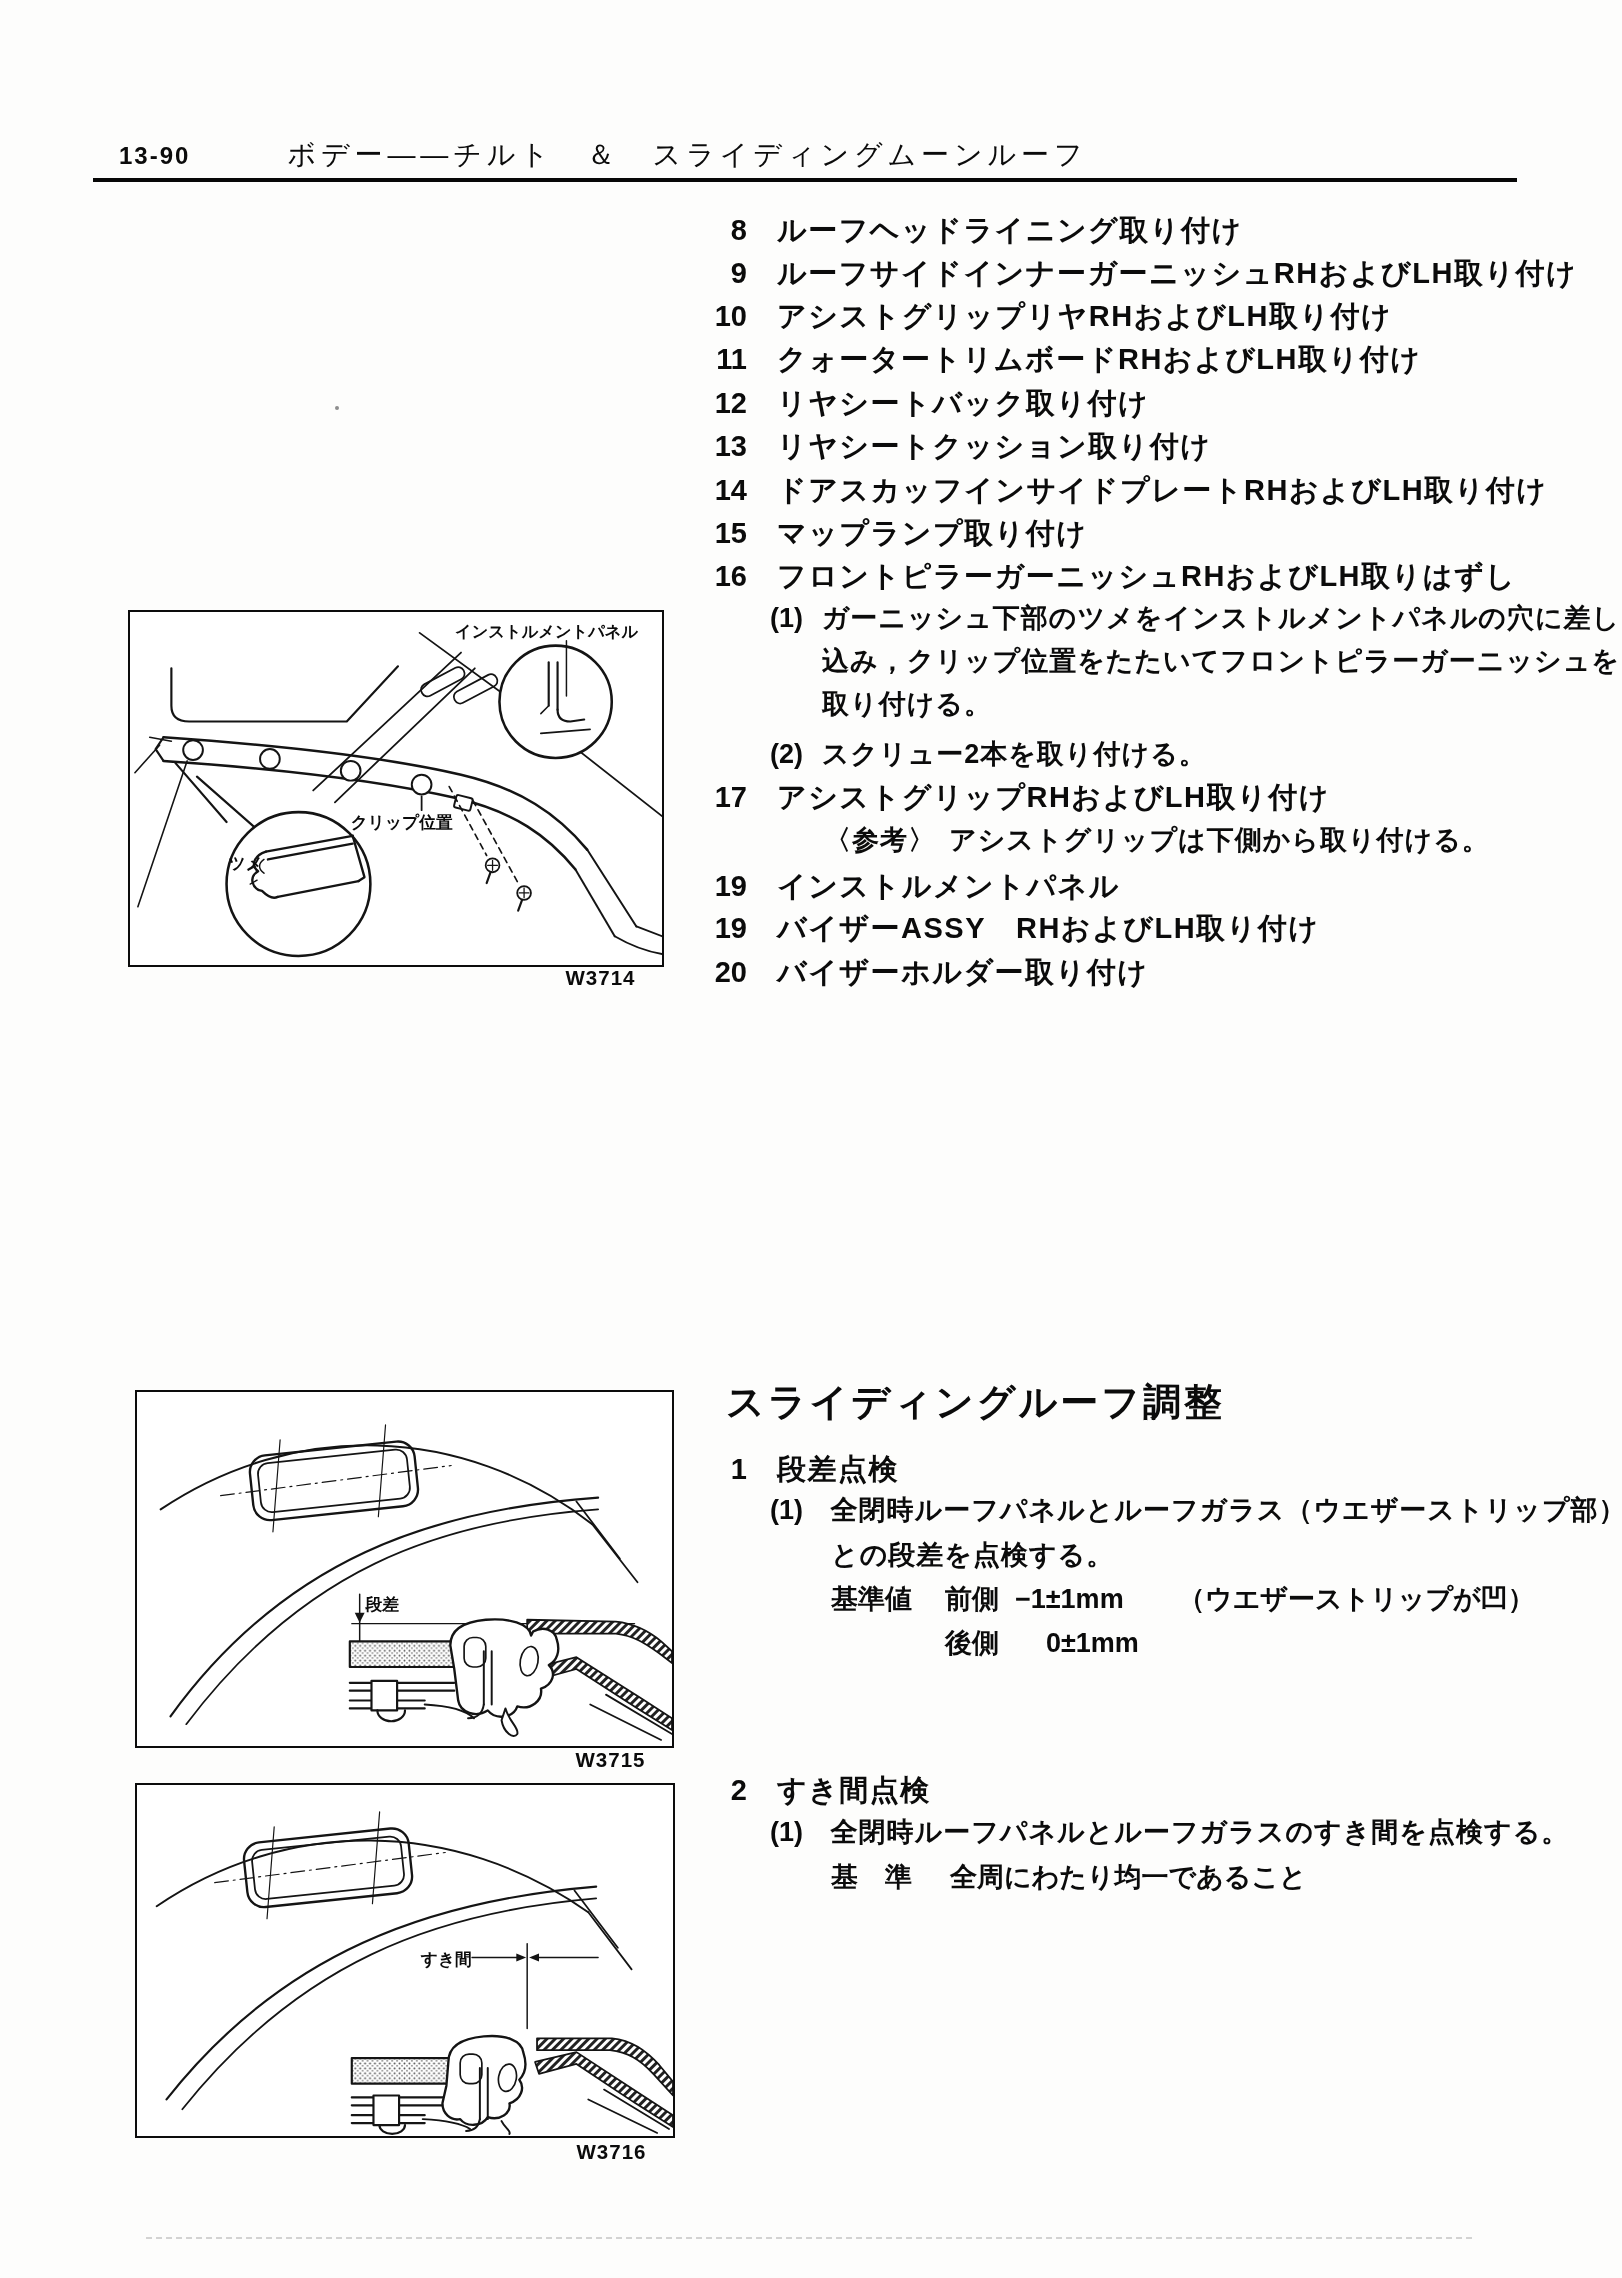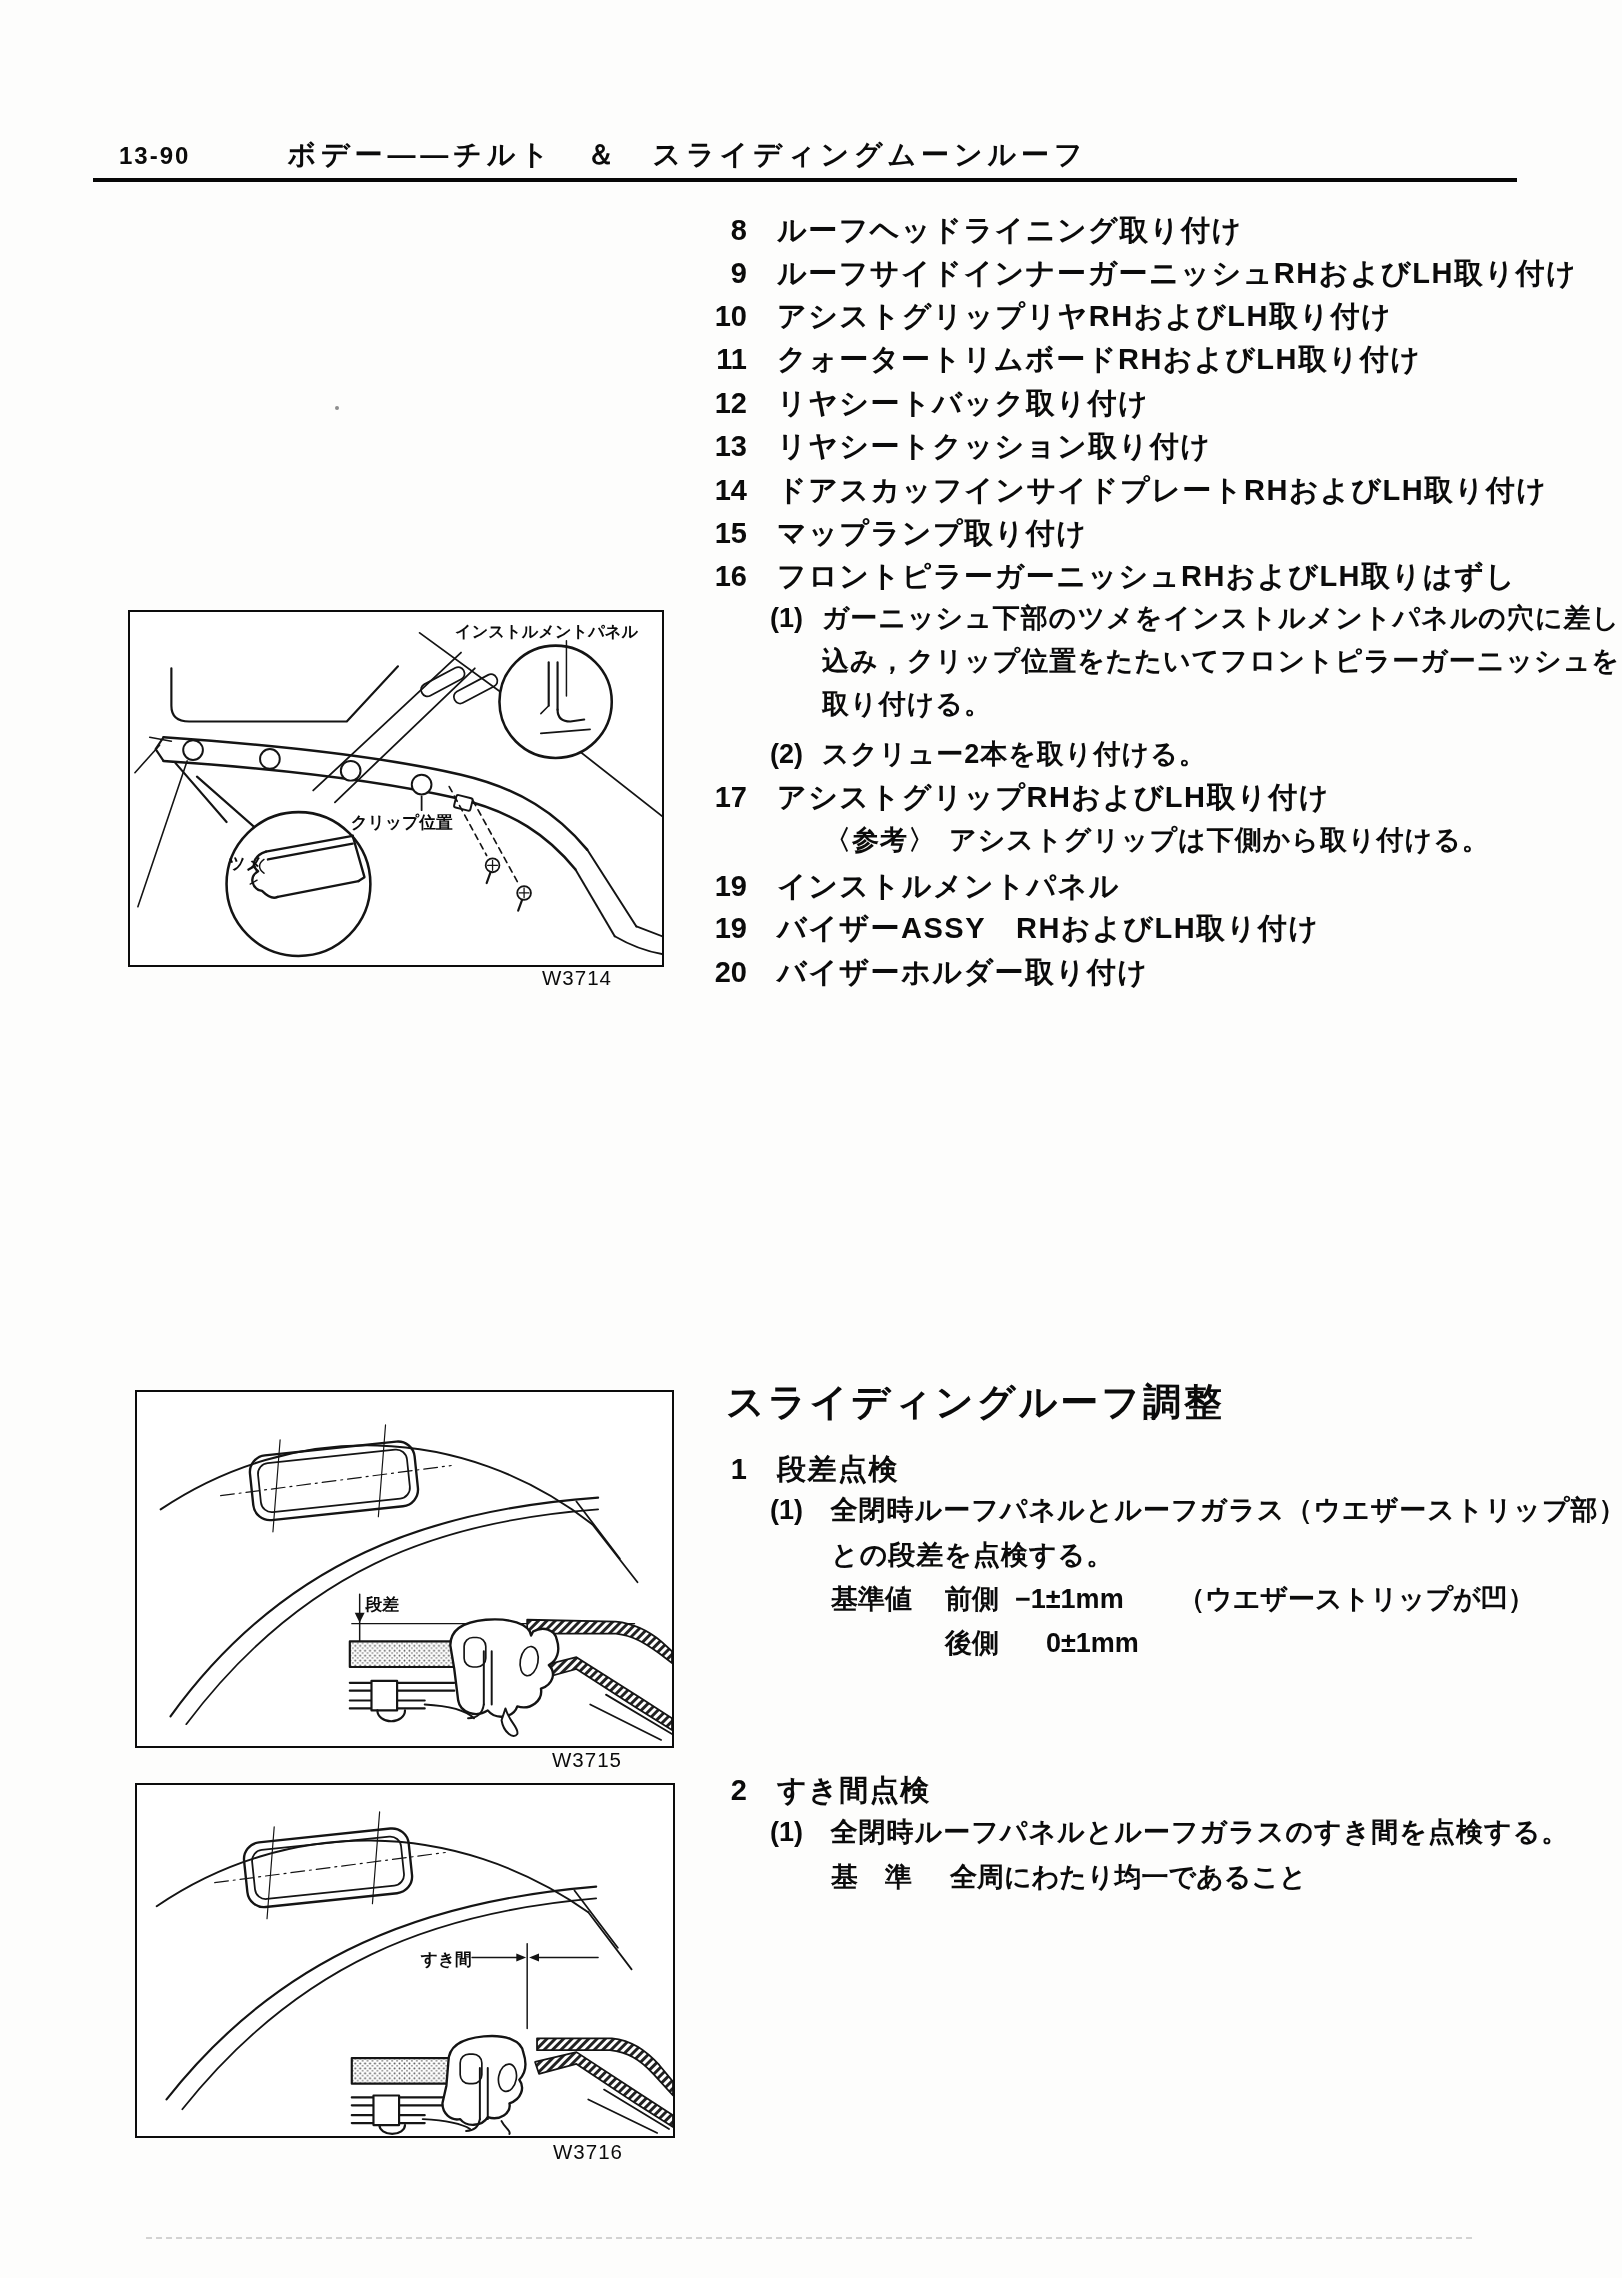--- a/index.html
+++ b/index.html
@@ -1,21 +1,21 @@
 <!DOCTYPE html>
 <html><head>
 <meta charset="utf-8">
 <style>
   html,body{margin:0;padding:0}
   body{
     position:relative;width:1623px;height:2278px;background:#fdfdfc;
     font-family:"Liberation Sans","DejaVu Sans",sans-serif;color:#0b0b0b;overflow:hidden;
   }
   .pagenum{position:absolute;left:119px;top:142px;font-size:24px;font-weight:700;letter-spacing:2px}
-  .htitle{position:absolute;left:0;top:136px;width:1375px;text-align:center;font-size:28px;font-weight:700;letter-spacing:4.9px;white-space:nowrap}
+  .htitle{position:absolute;left:0;top:136px;width:1375px;text-align:center;font-size:28px;font-weight:400;letter-spacing:4.9px;white-space:nowrap}
   .hrule{position:absolute;left:93px;top:178px;width:1424px;height:3.9px;background:#070707}
 
   .item{position:absolute;left:702px;white-space:nowrap;font-size:29px;font-weight:700;letter-spacing:1.5px}
   .item .num{display:inline-block;width:45px;text-align:right;margin-right:30px;letter-spacing:0}
   .sub{position:absolute;left:770px;white-space:nowrap;font-size:27px;font-weight:600;letter-spacing:1px}
   .sub .snum{display:inline-block;width:39px;margin-right:12.7px;letter-spacing:0}
   .sub2{position:absolute;left:822px;white-space:nowrap;font-size:27px;font-weight:600;letter-spacing:1px}
   .note{position:absolute;left:824px;white-space:nowrap;font-size:27px;font-weight:600;letter-spacing:1px}
   .note .nlabel{display:inline-block;margin-right:13px;font-weight:700}
 
@@ -25,21 +25,21 @@
   .spec1 .w1{display:inline-block;width:114px;font-weight:700}
   .spec1 .w2{display:inline-block;width:70px;font-weight:700}
   .spec1 .w3{display:inline-block;width:163px}
   .spec2{position:absolute;left:945px;top:1625px;white-space:nowrap;font-size:27px;font-weight:600}
   .spec2 .w2{display:inline-block;width:101px;font-weight:700}
   .spec3{position:absolute;left:831px;top:1859px;white-space:nowrap;font-size:27px;font-weight:600}
   .spec3 .w1{display:inline-block;width:119px;font-weight:700}
 
   .figure{position:absolute;border:2.9px solid #0c0c0c;background:#fff}
   .figure svg{display:block;width:100%;height:100%}
-  .figcode{position:absolute;width:117px;text-align:left;font-size:20.5px;font-weight:400;letter-spacing:1px}
+  .figcode{position:absolute;width:117px;text-align:center;font-size:20.5px;font-weight:700;letter-spacing:1px}
   svg text{font-family:"Liberation Sans","DejaVu Sans",sans-serif;font-weight:600;fill:#0b0b0b;stroke:none}
   .artifact-line{position:absolute;left:146px;top:2237px;width:1326px;border-top:2.9px dashed #878787;opacity:.35}
   .artifact-dot{position:absolute;left:335px;top:406px;width:3.9px;height:3.9px;border-radius:50%;background:#444;opacity:.6}
 </style>
 </head>
 <body>
 
 <div class="pagenum">13-90</div>
 <div class="htitle">ボデー――チルト　＆　スライディングムーンルーフ</div>
 <div class="hrule"></div>

